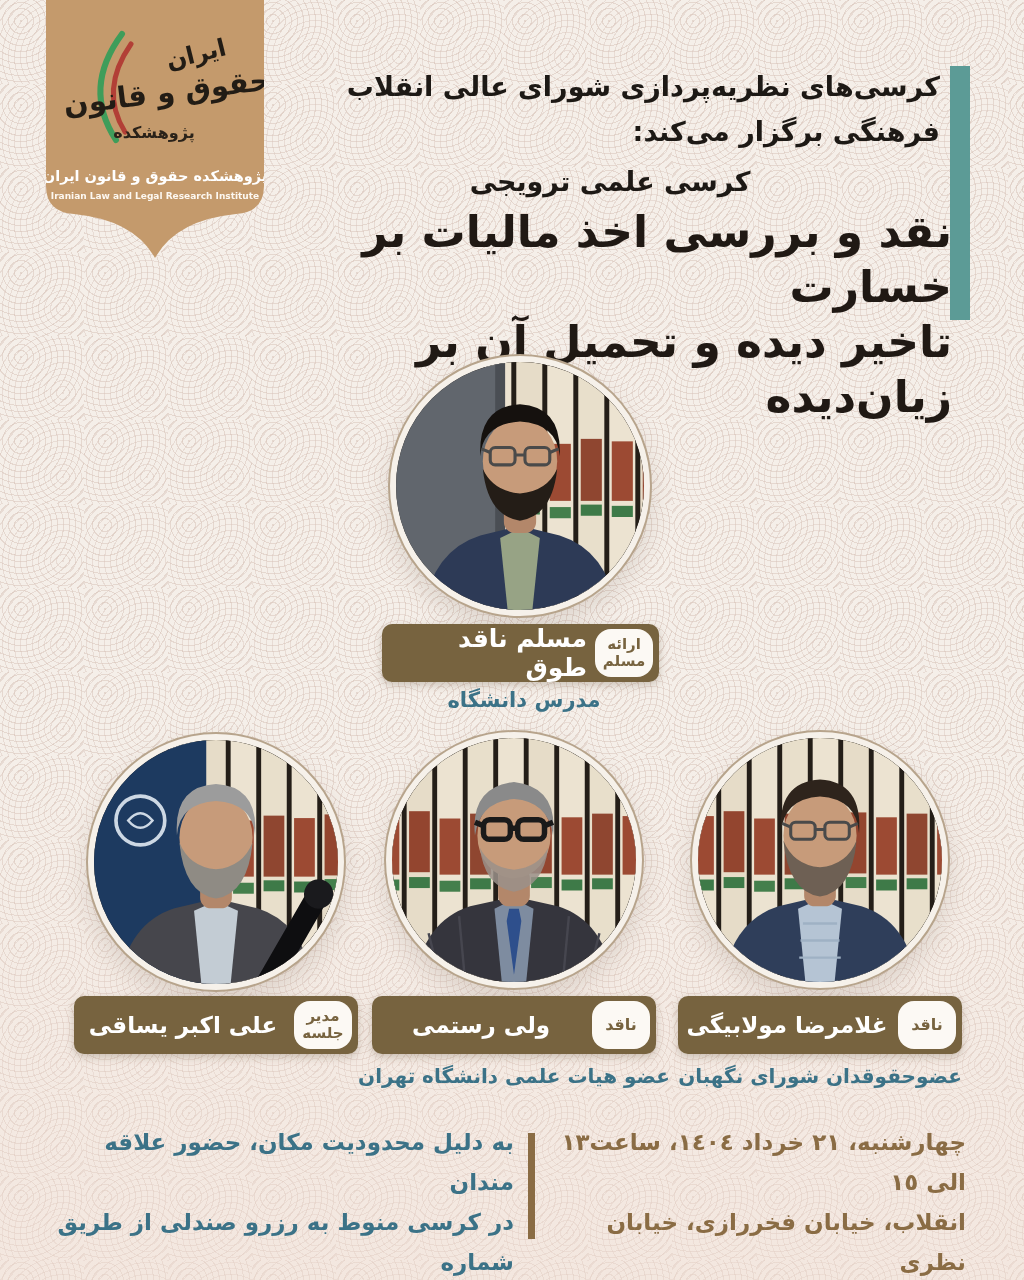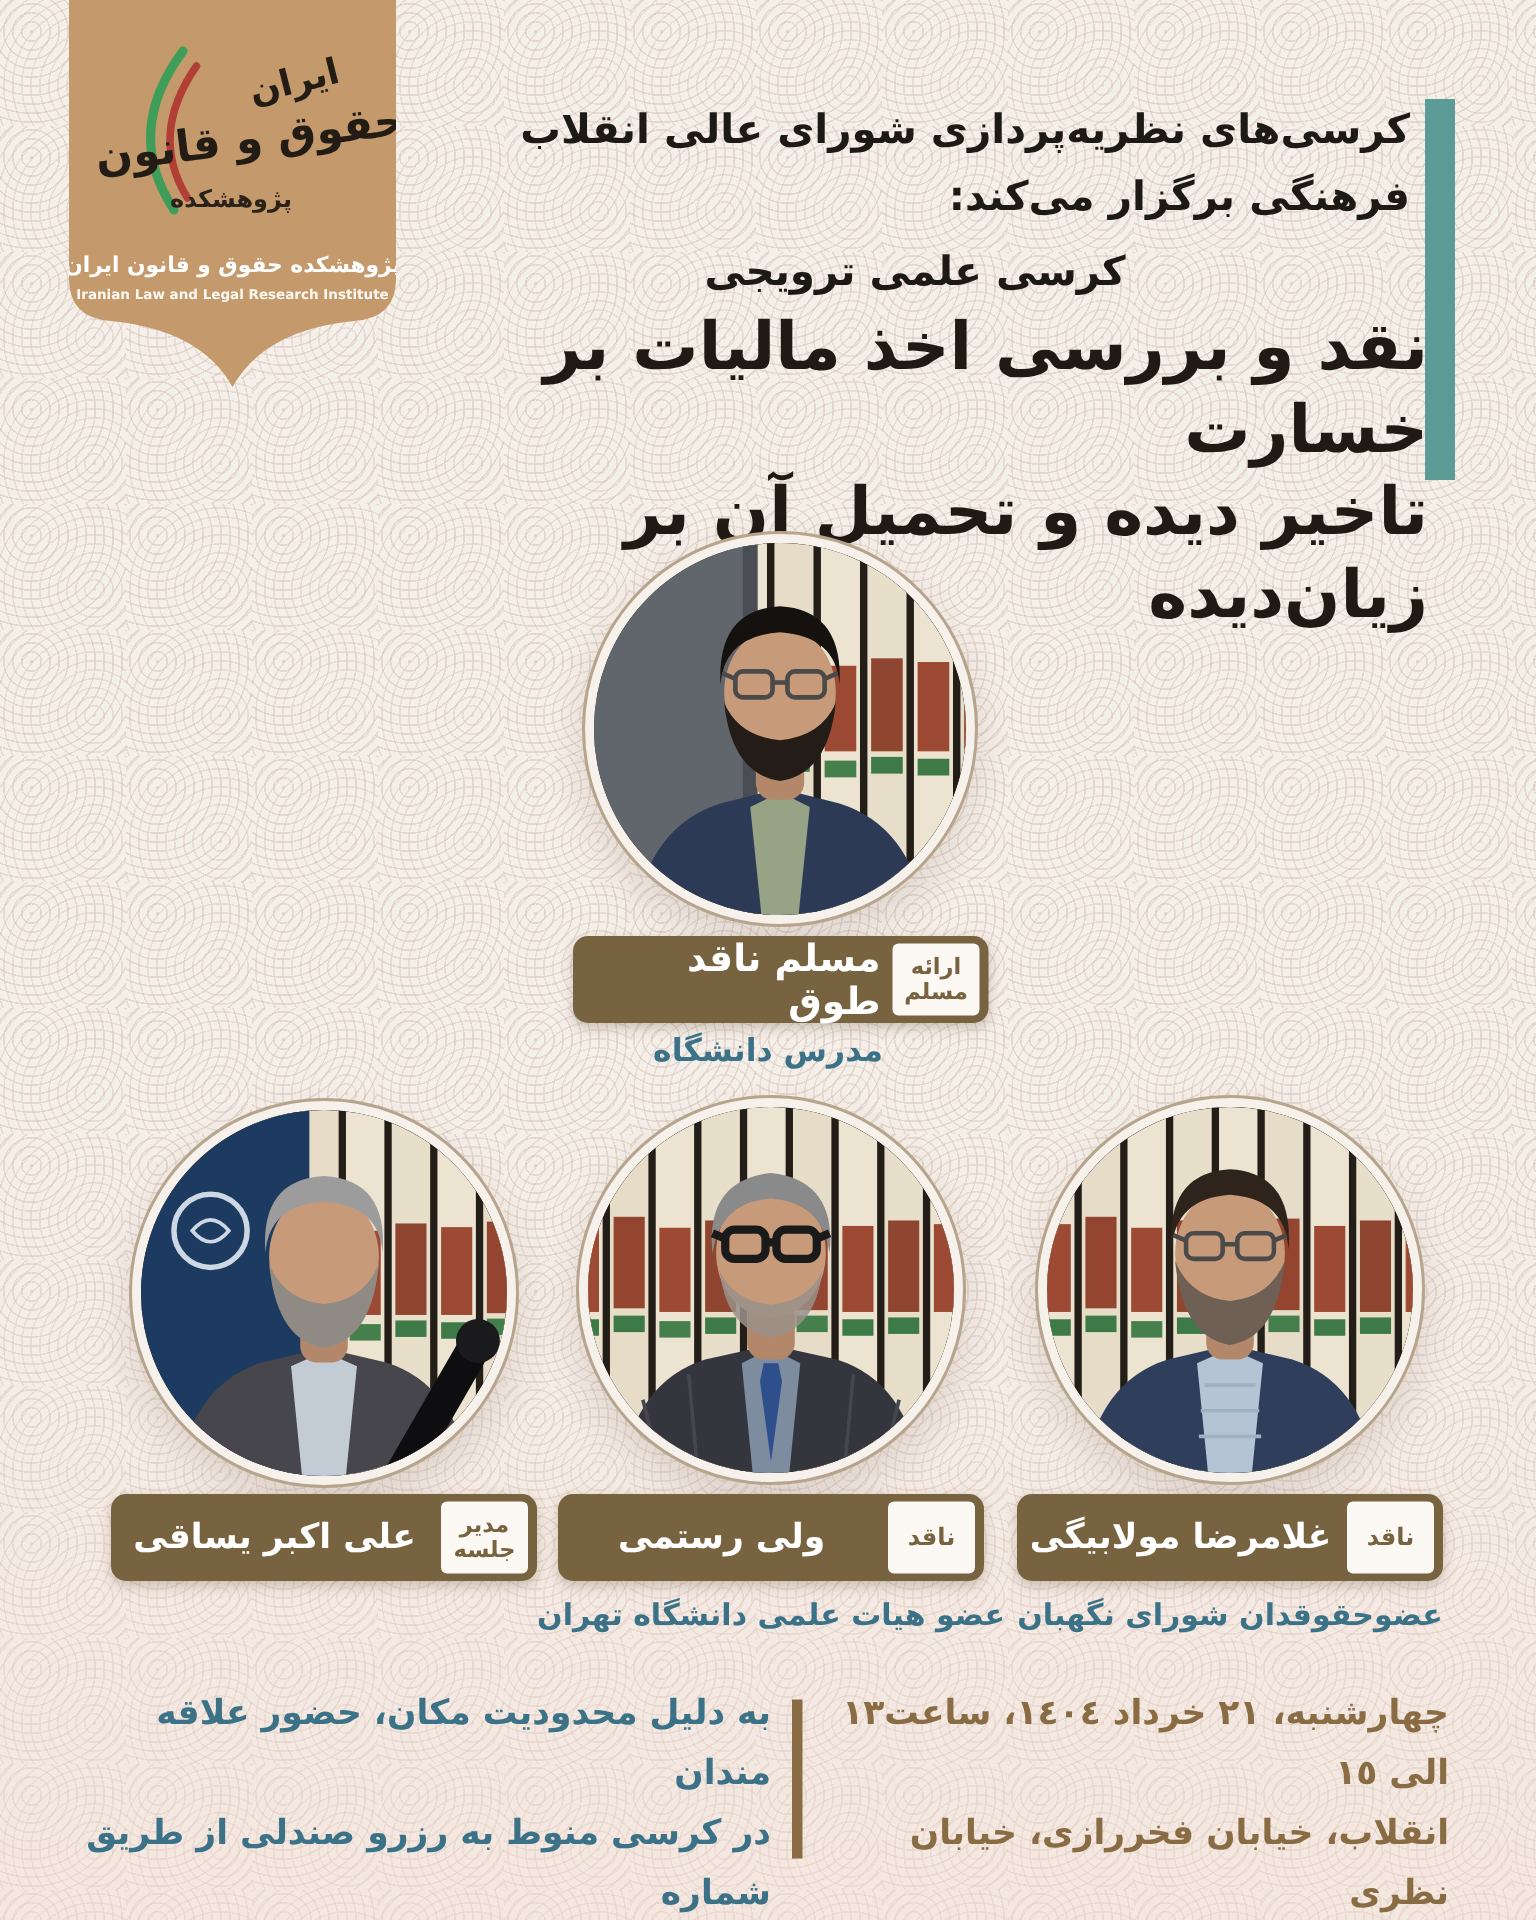--- a/index.html
+++ b/index.html
@@ -38,37 +38,37 @@
   .photo svg{display:block;width:100%;height:100%;}
   #photo-presenter{left:390px;top:356px;width:260px;height:260px;}
   #photo-right{left:692px;top:732px;width:256px;height:256px;}
   #photo-middle{left:386px;top:732px;width:256px;height:256px;}
   #photo-left{left:88px;top:734px;width:256px;height:256px;}
 
   
   .plate{background:#77633f;border-radius:10px;display:flex;direction:rtl;
          align-items:stretch;padding:5px 6px;box-sizing:border-box;gap:8px;
          box-shadow:0 3px 8px rgba(80,60,30,0.25);}
-  .plate .badge{background:#fcf9f4;border-radius:4px;color:#77633f;font-weight:bold;
+  .plate .badge{background:#fcf9f4;border-radius:16px;color:#77633f;font-weight:bold;
          display:flex;flex-direction:column;justify-content:center;text-align:center;
          padding:2px 7px;line-height:1.15;min-width:44px;}
   .plate .badge .badge-line{display:block;font-size:15px;}
   .plate .pname{flex:1;display:flex;align-items:center;justify-content:center;
          color:#ffffff;font-weight:bold;}
   #plate-presenter{left:382px;top:624px;width:277px;height:58px;}
   #plate-presenter .pname{font-size:25px;}
   #plate-right{left:678px;top:996px;width:284px;height:58px;}
   #plate-middle{left:372px;top:996px;width:284px;height:58px;}
   #plate-left{left:74px;top:996px;width:284px;height:58px;}
   #plate-right .pname,#plate-middle .pname,#plate-left .pname{font-size:23px;}
   #plate-right .badge .badge-line,#plate-middle .badge .badge-line{font-size:16px;}
 
   
   .affil{text-align:center;color:#3b7287;font-weight:bold;direction:rtl;}
-  #affil-presenter{left:352px;top:688px;width:320px;font-size:21px;}
+  #affil-presenter{left:364px;top:688px;width:320px;font-size:21px;}
   #affil-right{left:660px;top:1064px;width:320px;font-size:20px;}
   #affil-middle{left:354px;top:1064px;width:320px;font-size:20px;}
   #affil-left{left:56px;top:1064px;width:320px;font-size:20px;}
 
   
   .footer-col{font-weight:bold;font-size:23px;line-height:40px;text-align:right;direction:rtl;}
   #footer-when{right:58px;top:1122px;width:420px;color:#8a6c44;}
   #footer-note{left:56px;top:1122px;width:458px;color:#3b7287;}
   .footer-divider{left:528px;top:1133px;width:7px;height:106px;background:#8a6c44;}
 </style>

